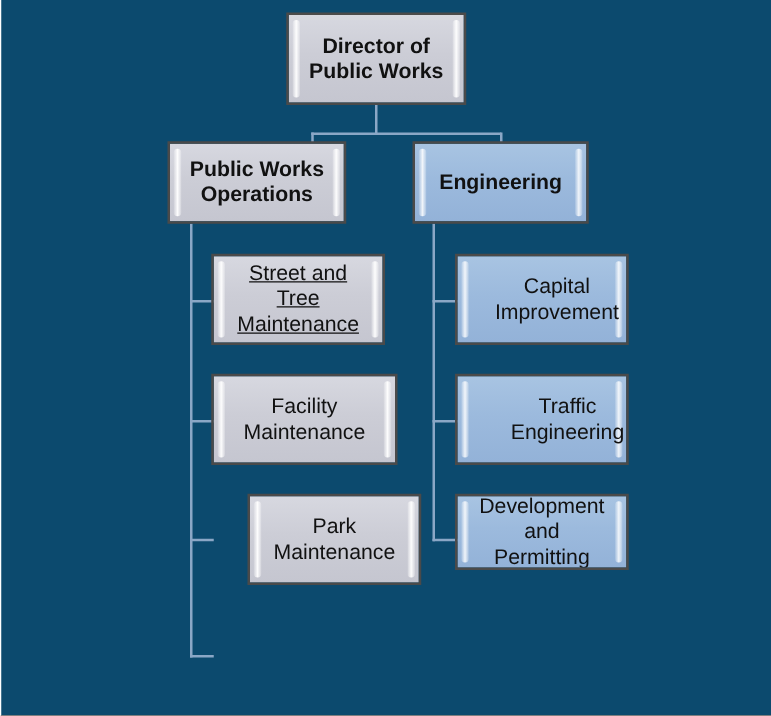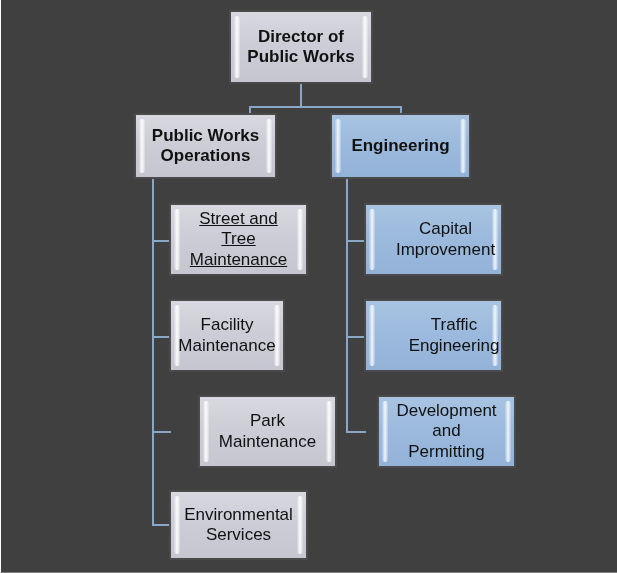--- a/index.html
+++ b/index.html
@@ -7,21 +7,21 @@
     padding: 0;
     background: #ffffff;
   }
   body {
     font-family: "Liberation Sans", sans-serif;
   }
   #chart-canvas {
     position: relative;
     width: 617px;
     height: 573px;
-    background: #404040;
+    background: #0c4a6e;
     border-bottom: 1px solid #7f7f7f;
     border-left: 1px solid #ffffff;
     box-sizing: border-box;
     overflow: hidden;
   }
 
   
   .connector {
     position: absolute;
     background: #8ba7c6;
@@ -121,43 +121,39 @@
 
   <div class="node blue level-2" style="left:329px; top:113px; width:141px; height:66px;">
     <span class="node-label">Engineering</span>
   </div>
 
   <div class="node gray level-3" style="left:168px; top:203px; width:139px; height:73px;text-decoration:underline;">
     <span class="node-label">Street and Tree
 Maintenance</span>
   </div>
 
-  <div class="node gray level-3" style="left:168px; top:299px; width:116px; height:73px;">
+  <div class="node gray level-3" style="left:168px; top:299px; width:149px; height:73px;">
     <span class="node-label">Facility
 Maintenance</span>
   </div>
 
   <div class="node gray level-3" style="left:168px; top:395px; width:139px; height:73px;margin-left:29px;">
     <span class="node-label">Park
 Maintenance</span>
   </div>
 
-  <div class="node gray level-3" style="left:168px; top:490px; width:139px; height:70px;">
-    <span class="node-label">Environmental
-Services</span>
-  </div>
 
   <div class="node blue level-3" style="left:363px; top:203px; width:139px; height:73px;padding-left:24px;">
     <span class="node-label">Capital
 Improvement</span>
   </div>
 
   <div class="node blue level-3" style="left:363px; top:299px; width:139px; height:73px;padding-left:41px;">
     <span class="node-label">Traffic
 Engineering</span>
   </div>
 
-  <div class="node blue level-3" style="left:376px; top:395px; width:139px; height:73px;">
+  <div class="node blue level-3" style="left:363px; top:395px; width:139px; height:61px;">
     <span class="node-label">Development
 and Permitting</span>
   </div>
 
 </div>
 
 </body></html>

